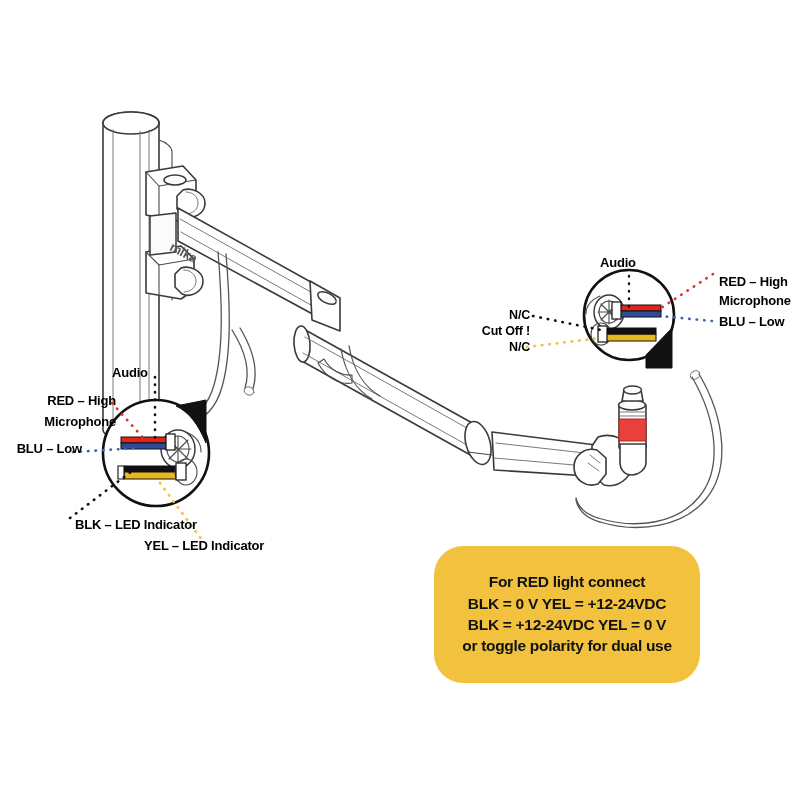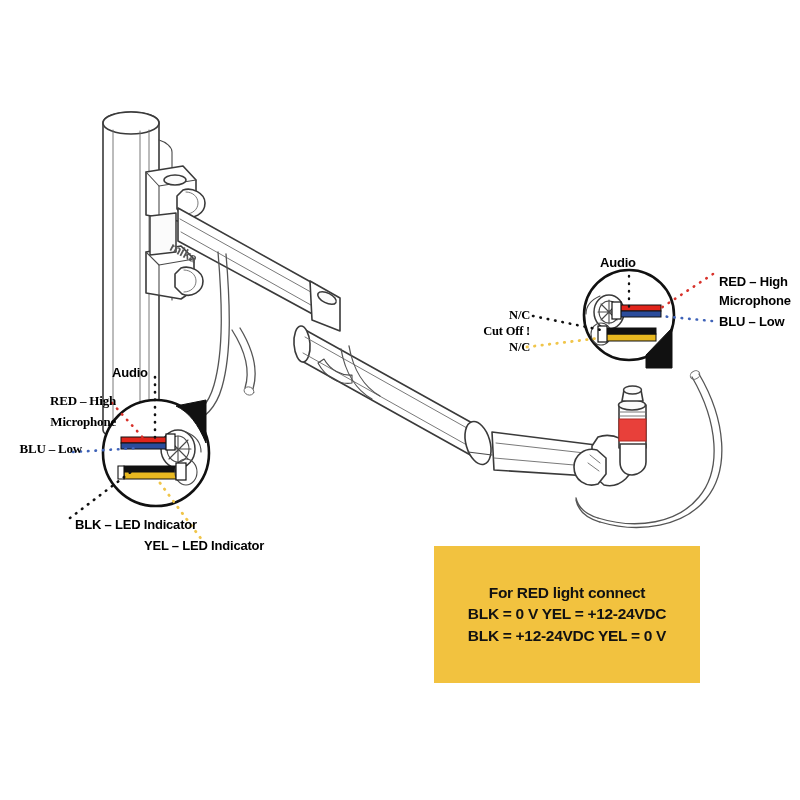--- a/index.html
+++ b/index.html
@@ -7,27 +7,27 @@
   body{width:800px;height:800px;overflow:hidden;
        font-family:"Liberation Sans","DejaVu Sans",sans-serif;}
   #stage{position:relative;width:800px;height:800px;background:#fff;}
   #art{position:absolute;left:0;top:0;width:800px;height:800px;}
 
   .lbl{position:absolute;font-weight:bold;color:#000000;
        font-family:"Liberation Sans","DejaVu Sans",sans-serif;
        white-space:nowrap;letter-spacing:-0.2px;line-height:1.12;}
   .lbl.sz13{font-size:13px;}
   .lbl.sz12{font-size:12.5px;}
-  .lbl.right{text-align:right;font-family:Liberation Serif, serif;}
+  .lbl.right{text-align:right;}
   .lbl.center{text-align:center;}
 
   
   #note{position:absolute;left:434px;top:546px;width:266px;height:137px;
         background:#F2C23F;display:flex;flex-direction:column;
-        align-items:center;justify-content:center;gap:1px;}
+        align-items:center;justify-content:center;gap:1px;border-radius:29px;}
   #note .nline{font-size:15.5px;font-weight:bold;color:#121212;
         font-family:"Liberation Sans","DejaVu Sans",sans-serif;
         white-space:nowrap;letter-spacing:-0.3px;line-height:1.32;}
 </style>
 </head>
 <body>
 
 <div id="stage">
 
   <svg id="art" viewBox="0 0 800 800" xmlns="http://www.w3.org/2000/svg">
@@ -228,18 +228,19 @@
   <div class="lbl sz12 right" style="left:470px;top:308px;width:60px;">N/C</div>
 
   <div class="lbl sz12 right" style="left:470px;top:324px;width:60px;">Cut Off !</div>
 
   <div class="lbl sz12 right" style="left:470px;top:340px;width:60px;">N/C</div>
 
   <div id="note">
     <div class="nline">For RED light connect</div>
     <div class="nline">BLK = 0 V   YEL = +12-24VDC</div>
     <div class="nline">BLK = +12-24VDC   YEL = 0 V</div>
+    <div class="nline">or toggle polarity for dual use</div>
   </div>
 
   <div class="lbl" style="left:174px;top:240px;font-size:13px;color:#555;
        transform:rotate(28deg);transform-origin:left top;font-weight:bold;">mika</div>
 
 </div>
 
 </body></html>

